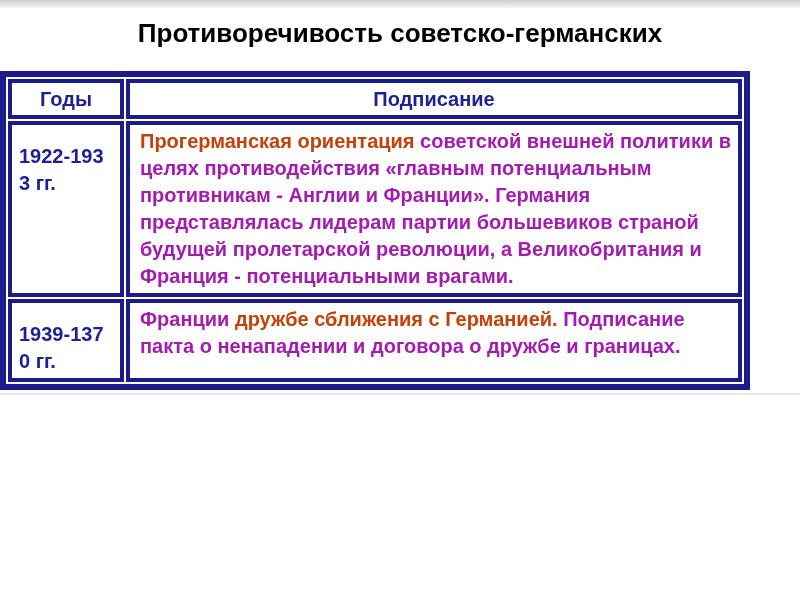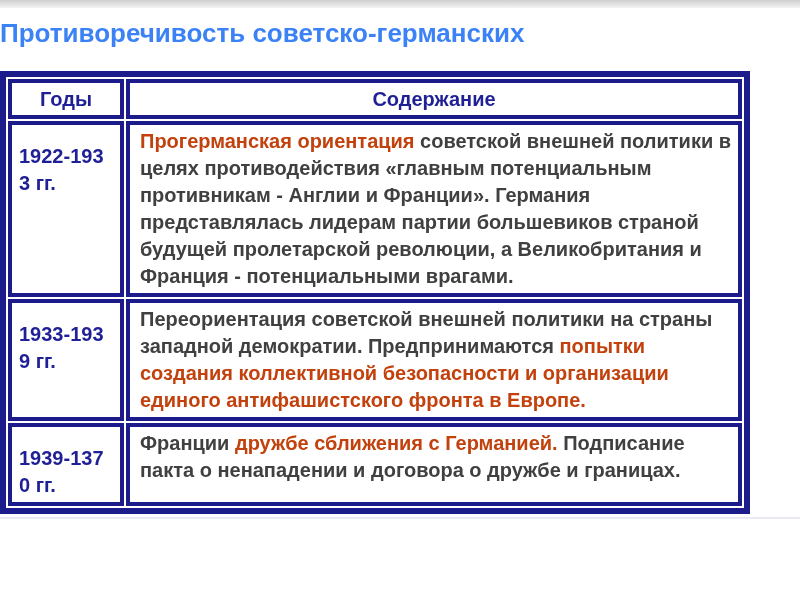--- a/index.html
+++ b/index.html
@@ -13,22 +13,22 @@
     overflow: hidden;
     font-family: "Liberation Sans", sans-serif;
   }
   .top-edge {
     width: 800px;
     height: 8px;
     background: linear-gradient(#cfcfcf, #f4f4f4);
   }
   .title {
     margin: 10px 0 0 0;
-    text-align: left;
-    color: #3b82f6;
+    text-align: center;
+    color: #000000;
     font-weight: bold;
     font-size: 26px;
     line-height: 31px;
   }
   .title .title-line {
     display: block;
   }
   table.grid {
     margin-top: 22px;
     width: 750px;
@@ -57,21 +57,21 @@
     font-size: 20px;
     line-height: 27px;
     padding: 18px 2px 3px 7px;
     white-space: pre-line;
   }
   td.content {
     font-size: 20px;
     line-height: 27px;
     padding: 3px 6px 3px 10px;
   }
-  .seg-blue { color: #404040; }
+  .seg-blue { color: #a21caf; }
   .seg-red  { color: #c2410c; }
   .bottom-line {
     margin-top: 3px;
     width: 800px;
     height: 2px;
     background: #e9e9f5;
   }
 </style>
 </head>
 <body>
@@ -80,33 +80,28 @@
   <div class="top-edge"></div>
 
   <h1 class="title">
     <span class="title-line">Противоречивость советско-германских</span>
   </h1>
 
   <table class="grid">
     <thead>
       <tr>
         <th class="col-years">Годы</th>
-        <th class="col-content">Содержание</th>
+        <th class="col-content">Подписание</th>
       </tr>
     </thead>
     <tbody>
       <tr>
         <td class="years">1922-193
 3 гг.</td>
         <td class="content"><span class="seg-red">Прогерманская ориентация</span><span class="seg-blue"> советской внешней политики в целях противодействия «главным потенциальным противникам - Англии и Франции». Германия представлялась лидерам партии большевиков страной будущей пролетарской революции, а Великобритания и Франция - потенциальными врагами.</span></td>
-      </tr>
-      <tr>
-        <td class="years">1933-193
-9 гг.</td>
-        <td class="content"><span class="seg-blue">Переориентация советской внешней политики на страны западной демократии. Предпринимаются </span><span class="seg-red">попытки создания коллективной безопасности и организации единого антифашистского фронта в Европе.</span></td>
       </tr>
       <tr>
         <td class="years">1939-137
 0 гг.</td>
         <td class="content"><span class="seg-blue">Франции </span><span class="seg-red">дружбе сближения с Германией.</span><span class="seg-blue"> Подписание пакта о ненападении и договора о дружбе и границах.</span></td>
       </tr>
     </tbody>
   </table>
 
   <div class="bottom-line"></div>

